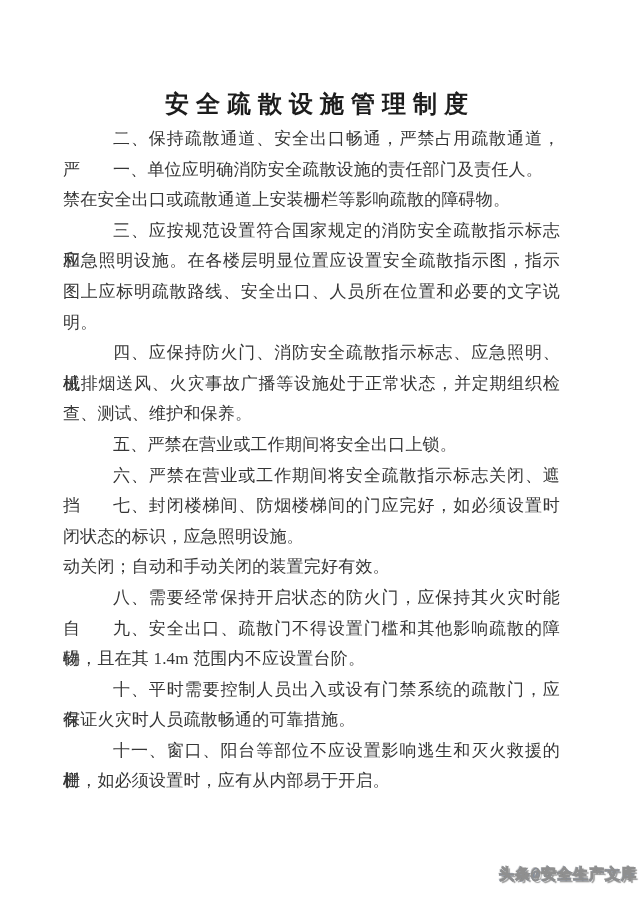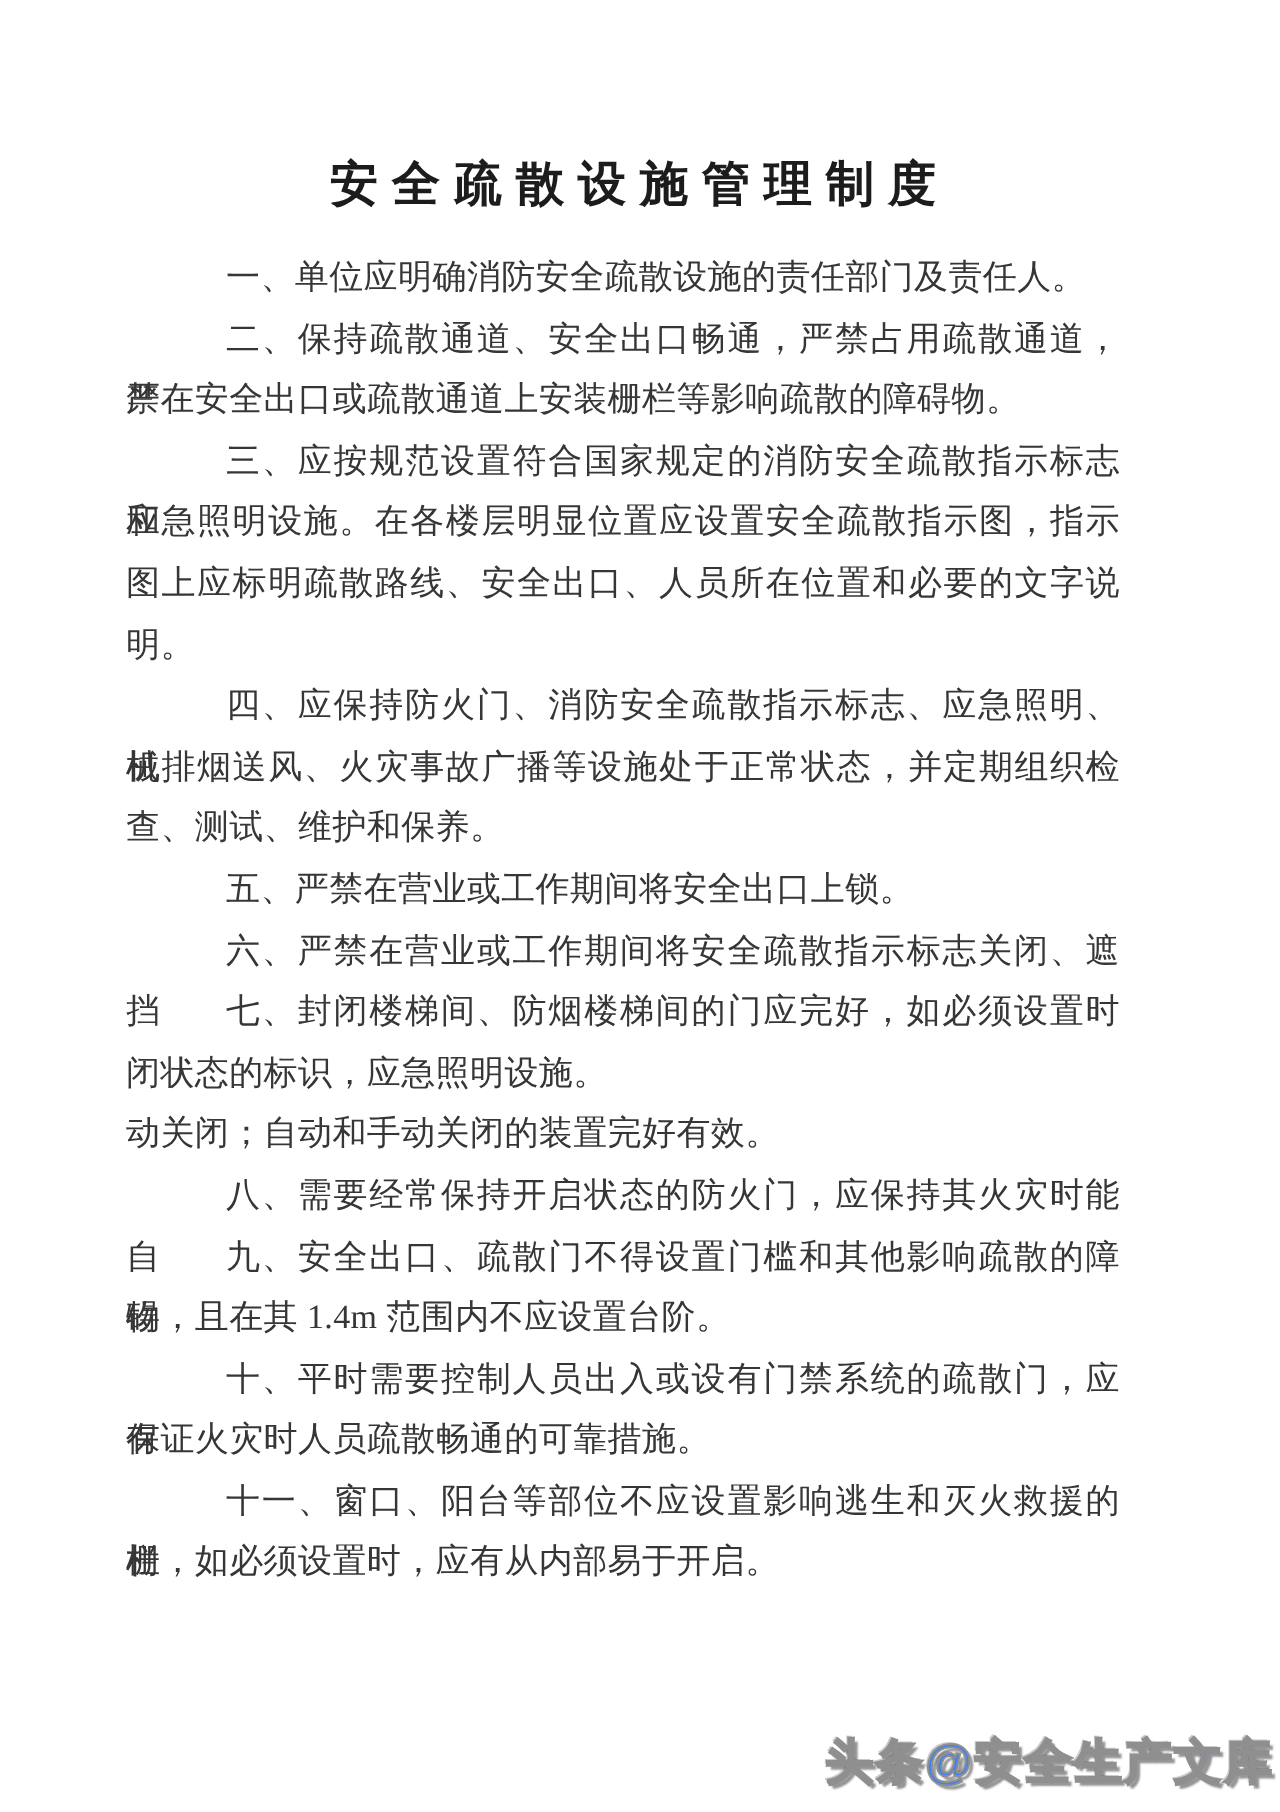--- a/index.html
+++ b/index.html
@@ -10,21 +10,21 @@
   .page {
     position: relative;
     width: 640px;
     height: 906px;
     background: #ffffff;
     overflow: hidden;
     font-family: "Liberation Serif", "DejaVu Serif", serif;
   }
   .doc-title {
     position: absolute;
-    top: 60px;
+    top: 72px;
     left: 0;
     right: 0;
     text-align: center;
     font-size: 24px;
     font-weight: bold;
     letter-spacing: 7px;
     color: #1c1c1c;
     white-space: nowrap;
   }
   .doc-body {
@@ -44,39 +44,39 @@
     text-align: justify;
     text-align-last: justify;
   }
   .line.indent {
     text-indent: 50px;
   }
   .watermark {
     position: absolute;
     top: 865px;
     right: 3px;
-    font-size: 24px;
+    font-size: 15px;
     font-weight: bold;
     letter-spacing: 1px;
     color: #3b82f6;
     -webkit-text-stroke: 1px #8f8f8f;
     text-shadow: 2px 2px 1px rgba(90,90,90,0.65), -1px -1px 0 rgba(150,150,150,0.5);
     white-space: nowrap;
-    font-family: Liberation Sans, sans-serif;
+    font-family: Liberation Mono, monospace;
   }
 </style>
 </head>
 <body>
 
 <div class="page">
   <h1 class="doc-title">安全疏散设施管理制度</h1>
 
   <div class="doc-body">
+      <div class="line indent justify">二、保持疏散通道、安全出口畅通，严禁占用疏散通道，严</div>
       <div class="line indent">一、单位应明确消防安全疏散设施的责任部门及责任人。</div>
-      <div class="line indent justify">二、保持疏散通道、安全出口畅通，严禁占用疏散通道，严</div>
       <div class="line">禁在安全出口或疏散通道上安装栅栏等影响疏散的障碍物。</div>
       <div class="line indent justify">三、应按规范设置符合国家规定的消防安全疏散指示标志和</div>
       <div class="line justify">应急照明设施。在各楼层明显位置应设置安全疏散指示图，指示</div>
       <div class="line justify">图上应标明疏散路线、安全出口、人员所在位置和必要的文字说</div>
       <div class="line">明。</div>
       <div class="line indent justify">四、应保持防火门、消防安全疏散指示标志、应急照明、机</div>
       <div class="line justify">械排烟送风、火灾事故广播等设施处于正常状态，并定期组织检</div>
       <div class="line">查、测试、维护和保养。</div>
       <div class="line indent">五、严禁在营业或工作期间将安全出口上锁。</div>
       <div class="line indent justify">六、严禁在营业或工作期间将安全疏散指示标志关闭、遮挡</div>

